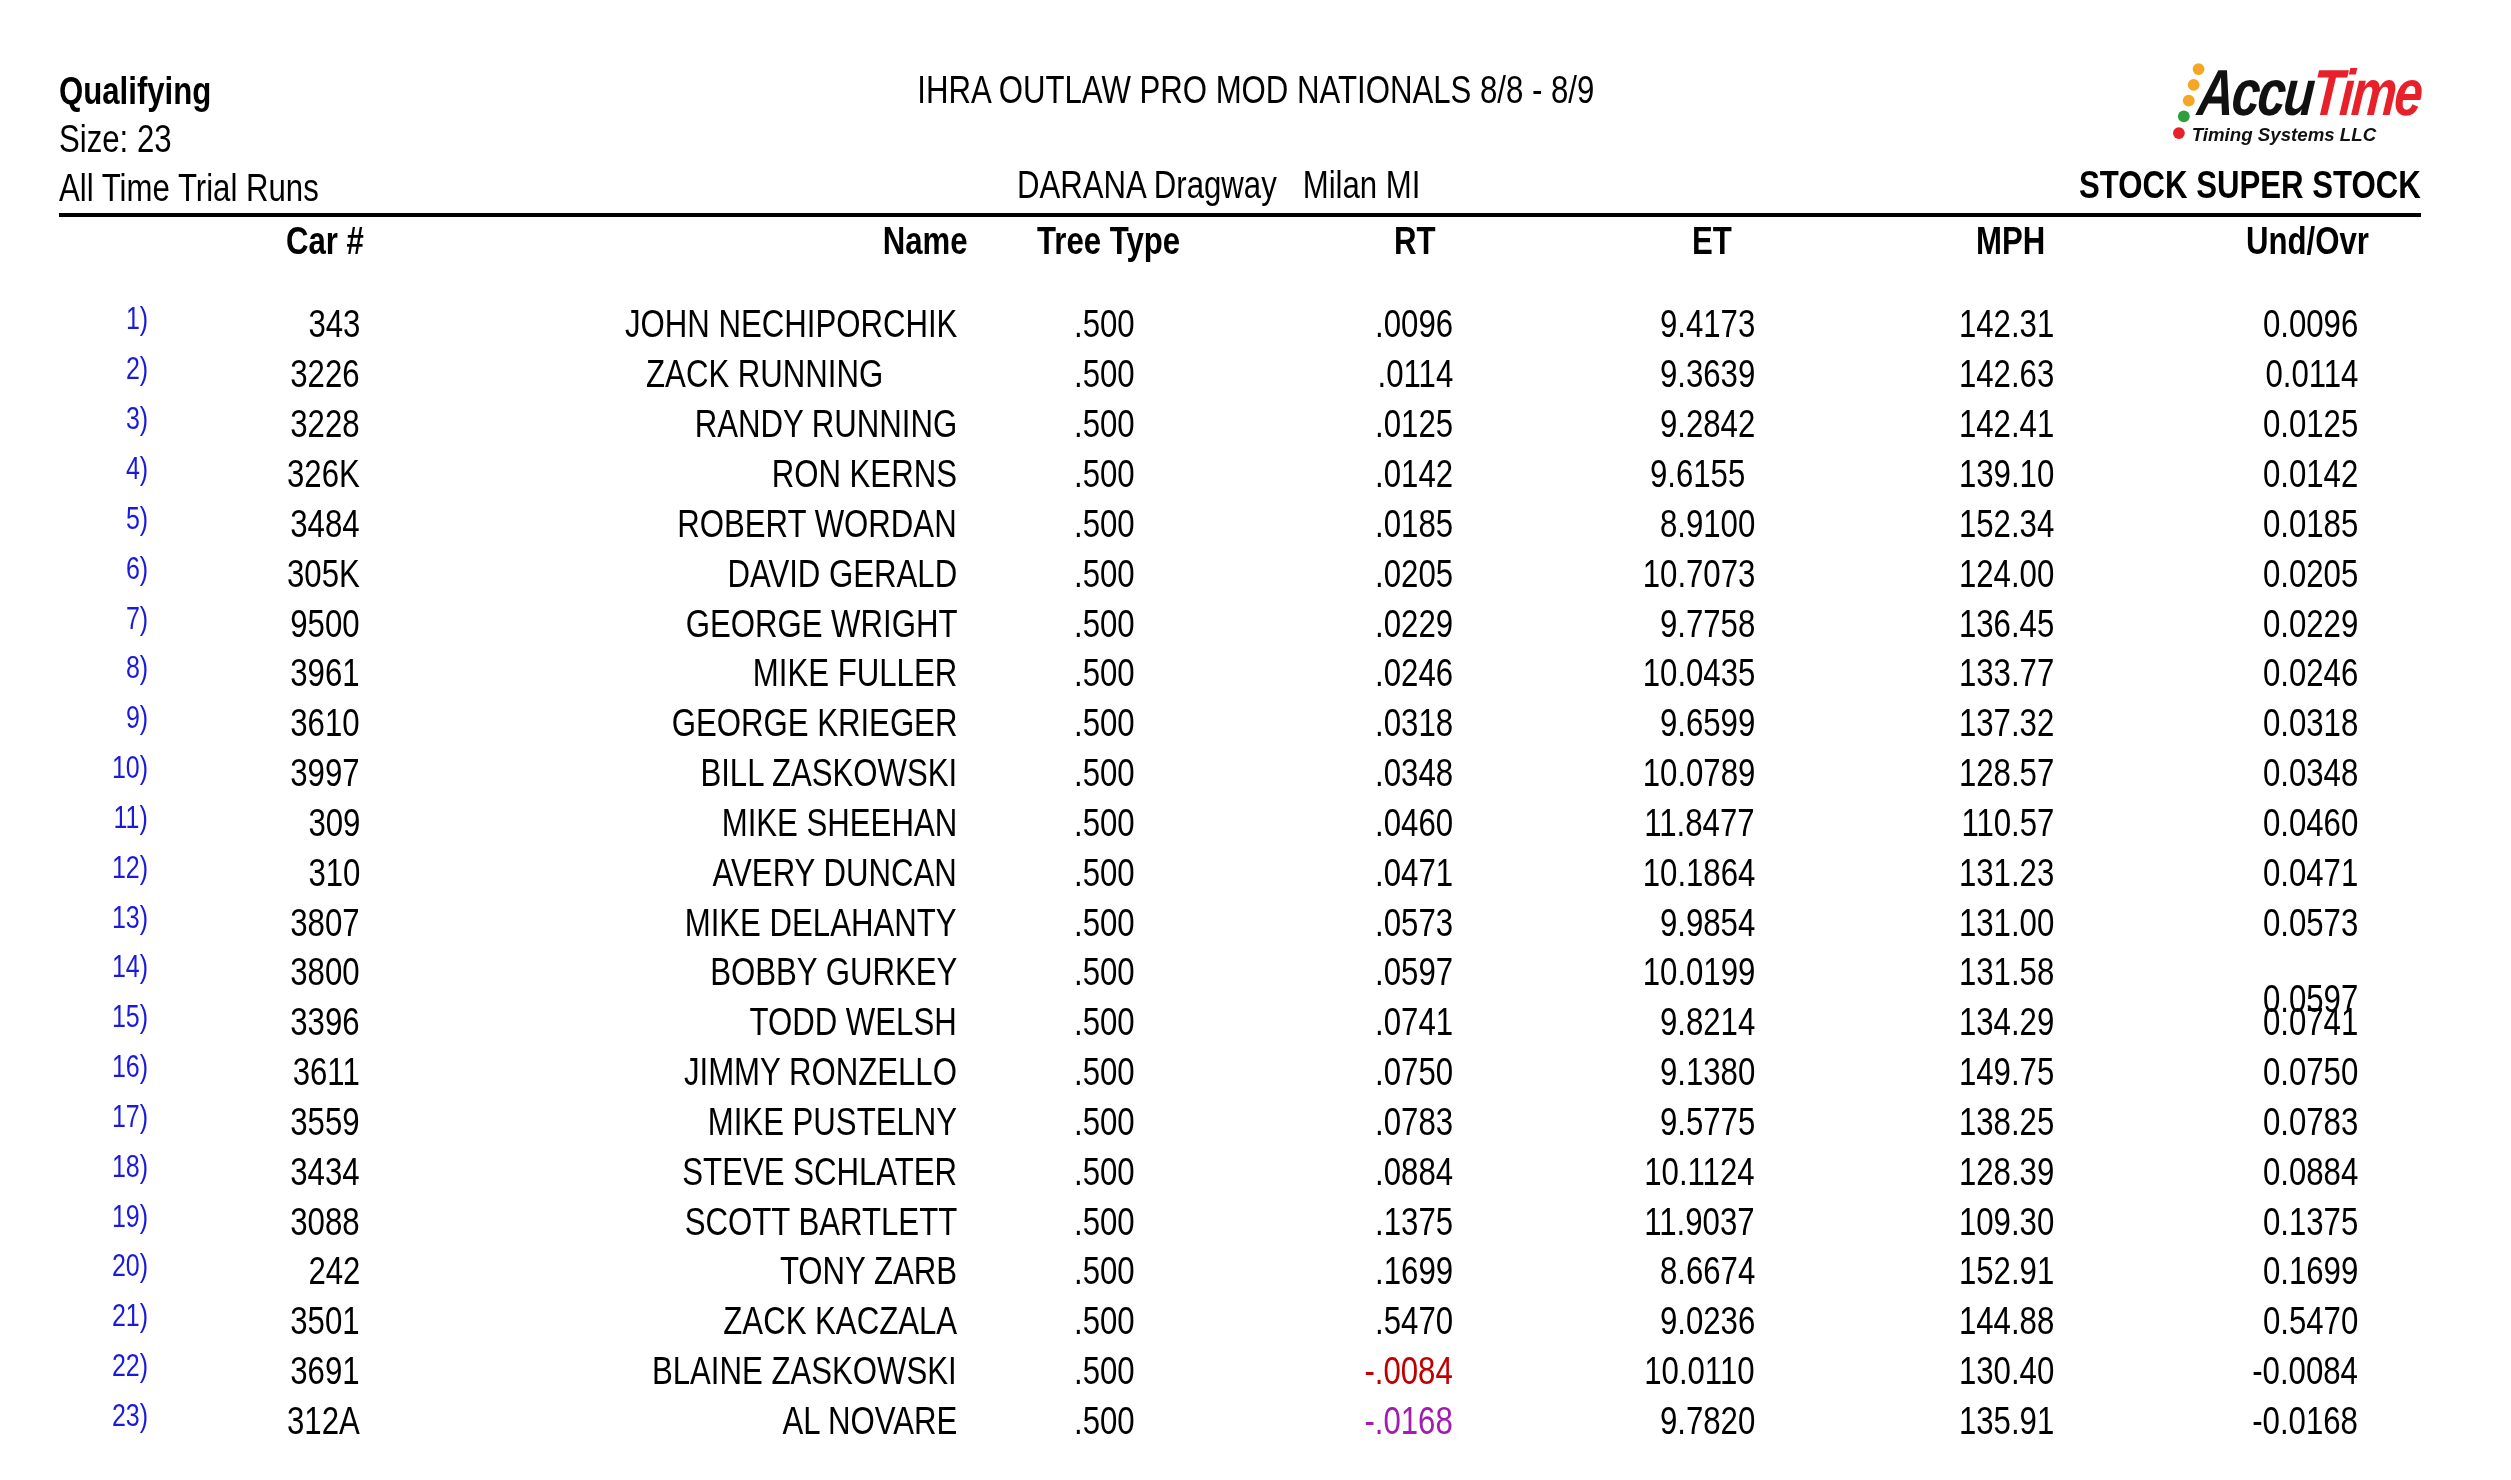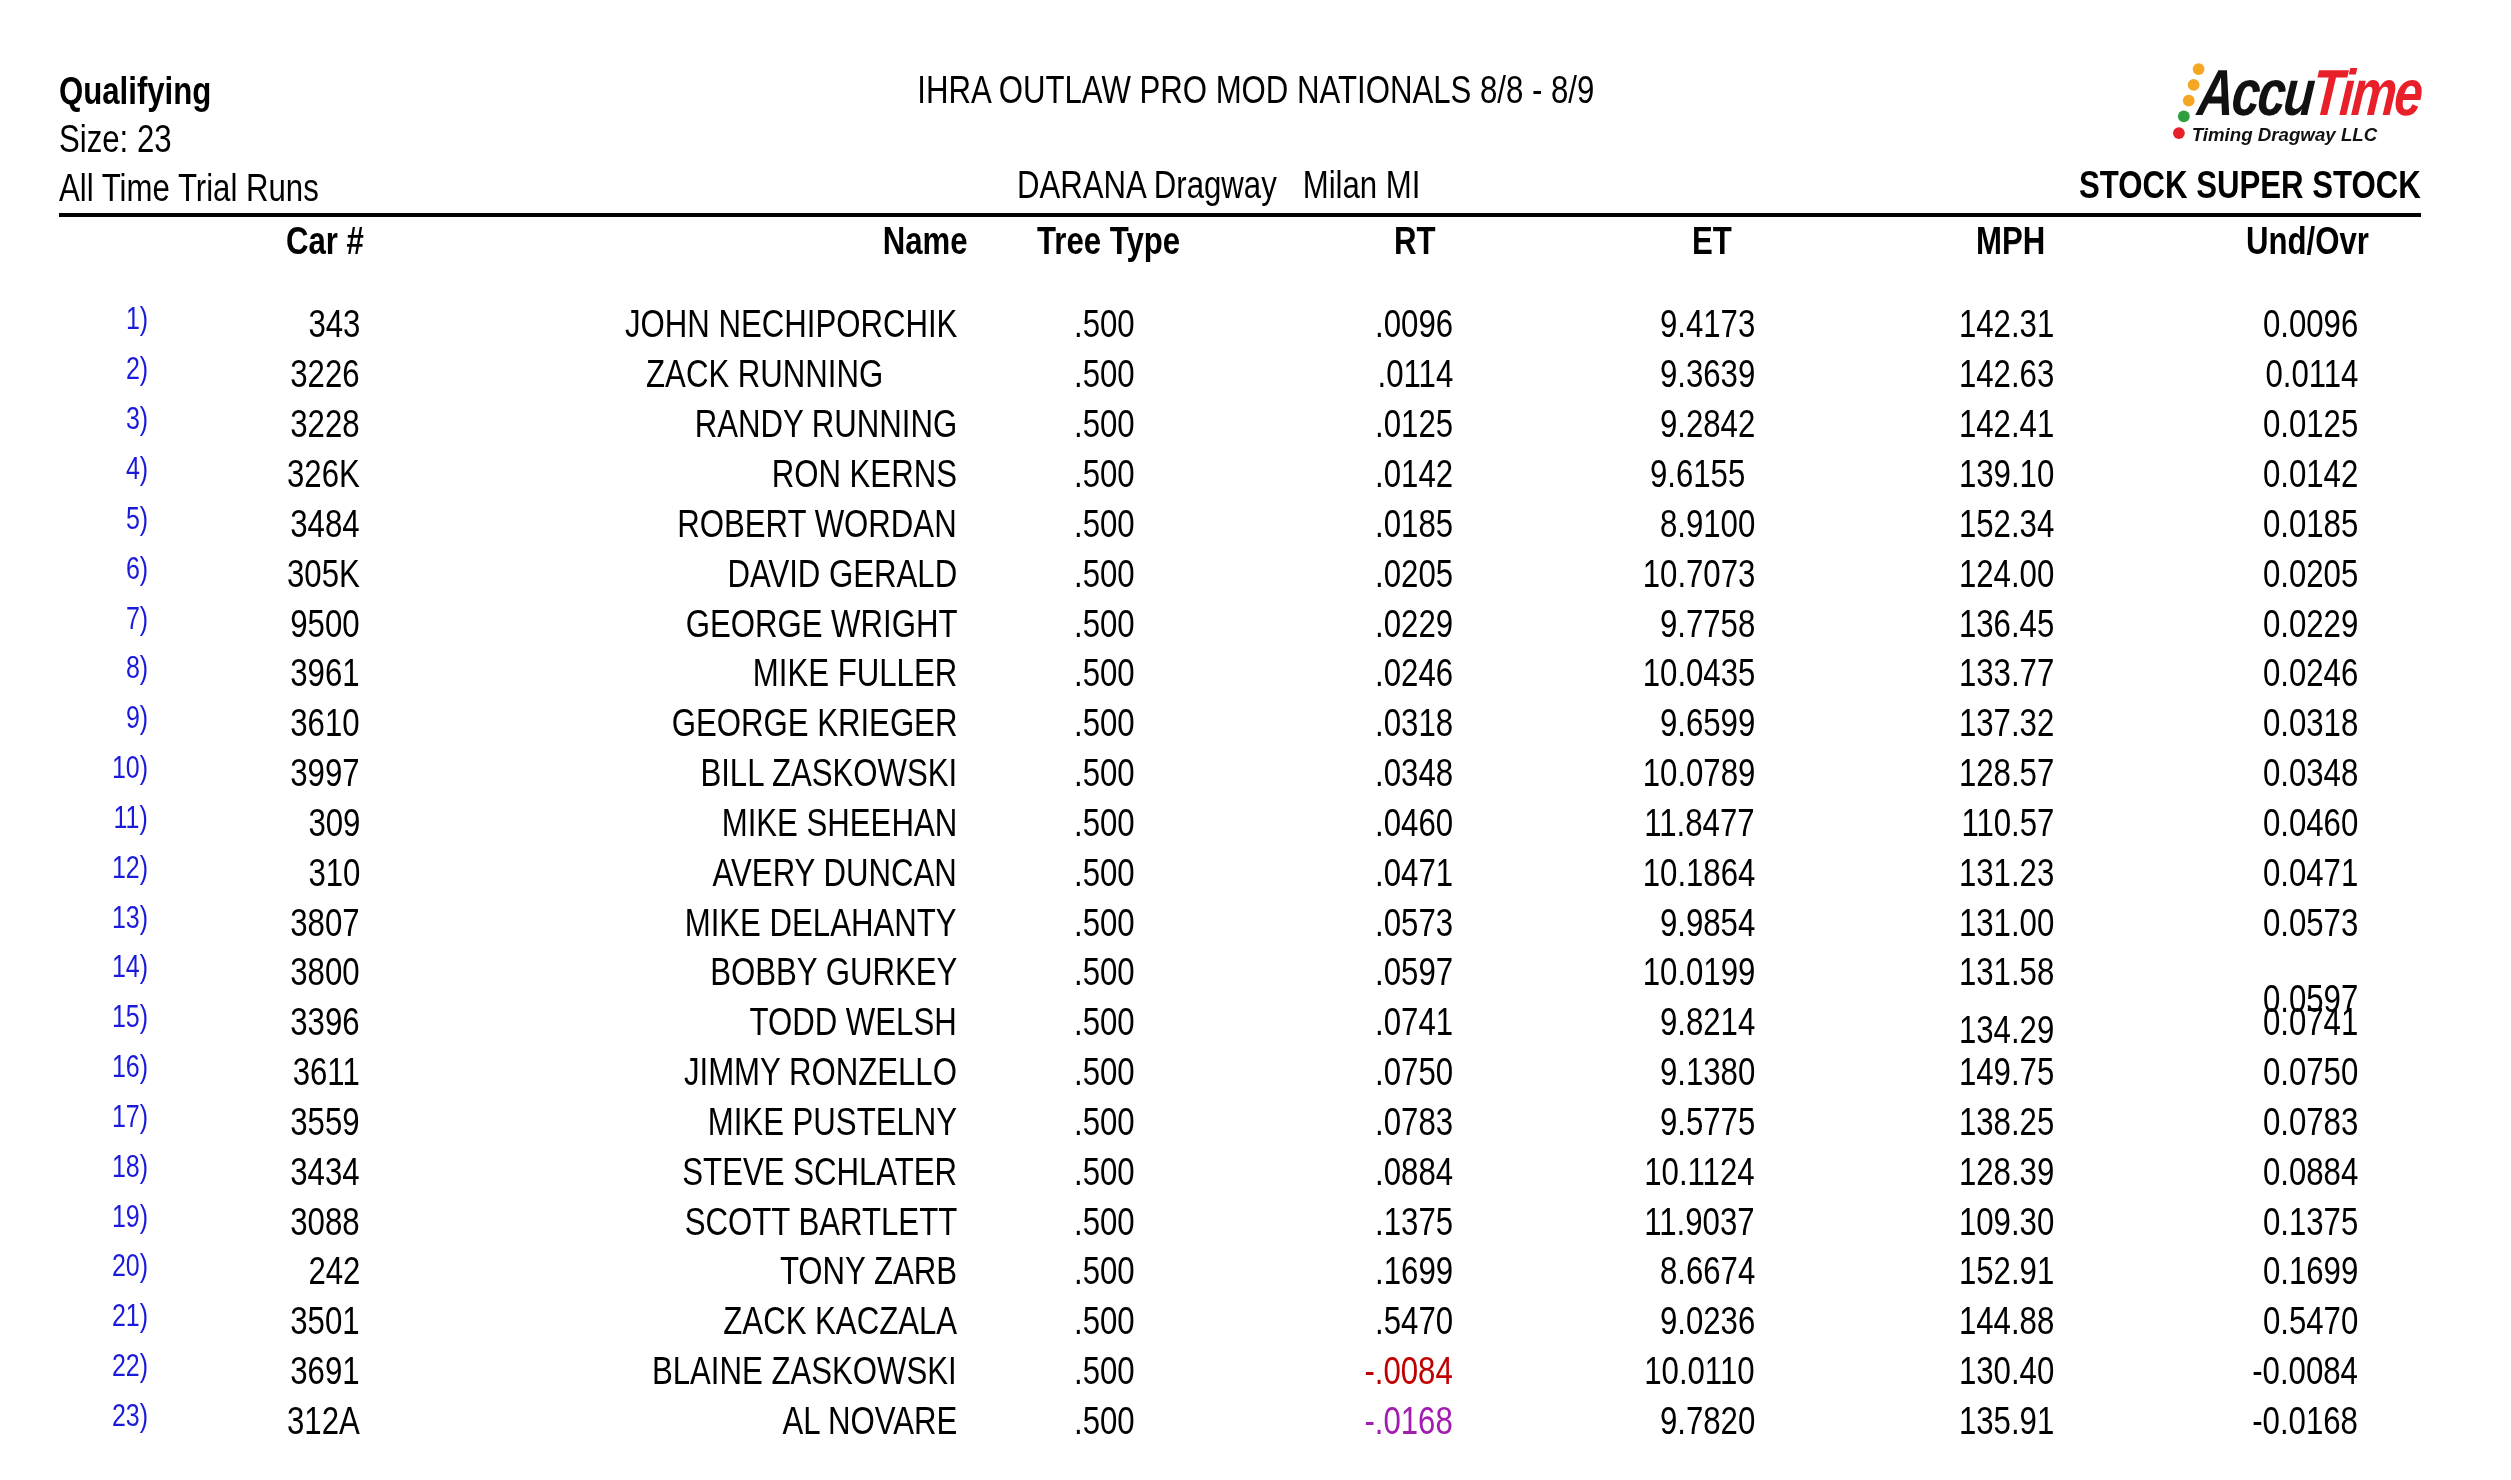--- a/index.html
+++ b/index.html
@@ -40,21 +40,21 @@
     <circle cx="22" cy="24" r="6" fill="#f5a623"></circle>
     <circle cx="17" cy="40" r="6" fill="#f5a623"></circle>
     <circle cx="12" cy="56" r="6" fill="#2e9e3e"></circle>
     <circle cx="7" cy="73" r="6" fill="#e8202a"></circle>
   </svg>
   <div class="abs" style="left:25.6px;top:-5.9px;font-size:65px;font-weight:bold;font-style:italic;letter-spacing:-3px;white-space:nowrap;">
     <span class="narrow" style="transform:scaleX(0.78) skewX(-6deg);">
       <span style="color:#111;">Accu</span><span style="color:#e8202a;">Time</span>
     </span>
   </div>
-  <div class="abs" style="left:19.7px;top:63px;font-size:18.7px;font-weight:bold;font-style:italic;color:#111;white-space:nowrap;">Timing Dragway LLC</div>
+  <div class="abs" style="left:19.7px;top:63px;font-size:18.7px;font-weight:bold;font-style:italic;color:#111;white-space:nowrap;">Timing Systems LLC</div>
 </div>
 
 <div class="abs rule"></div>
 
 <div class="abs colhdr" style="left:286px;"><span class="narrow">Car #</span></div>
 <div class="abs colhdr" style="right:1545px;text-align:right;"><span class="narrow-r">Name</span></div>
 <div class="abs colhdr" style="left:1037px;"><span class="narrow">Tree Type</span></div>
 <div class="abs colhdr" style="left:1394px;"><span class="narrow">RT</span></div>
 <div class="abs colhdr" style="left:1692px;"><span class="narrow">ET</span></div>
 <div class="abs colhdr" style="left:1976px;"><span class="narrow">MPH</span></div>
@@ -201,21 +201,21 @@
       <div class="cell" style="right:458px;text-align:right;"><span class="narrow-r">131.58</span></div>
       <div class="cell" style="right:154px;text-align:right;margin-top:27px;"><span class="narrow-r">0.0597</span></div>
     </div>
     <div class="row" style="top: 998px;">
       <div class="cell rank" style="right: 2364px; text-align: right; color: rgb(26, 26, 219);"><span class="narrow-r">15)</span></div>
       <div class="cell" style="right:2152px;text-align:right;"><span class="narrow-r">3396</span></div>
       <div class="cell" style="right:1555px;text-align:right;"><span class="narrow-r">TODD WELSH</span></div>
       <div class="cell" style="left:1074px;"><span class="narrow">.500</span></div>
       <div class="cell" style="right:1059px;text-align:right;"><span class="narrow-r">.0741</span></div>
       <div class="cell" style="right:757px;text-align:right;"><span class="narrow-r">9.8214</span></div>
-      <div class="cell" style="right:458px;text-align:right;margin-top:8px;"><span class="narrow-r">134.29</span></div>
+      <div class="cell" style="right:458px;text-align:right;"><span class="narrow-r">134.29</span></div>
       <div class="cell" style="right:154px;text-align:right;"><span class="narrow-r">0.0741</span></div>
     </div>
     <div class="row" style="top: 1048px;">
       <div class="cell rank" style="right: 2364px; text-align: right; color: rgb(26, 26, 219);"><span class="narrow-r">16)</span></div>
       <div class="cell" style="right:2152px;text-align:right;"><span class="narrow-r">3611</span></div>
       <div class="cell" style="right:1555px;text-align:right;"><span class="narrow-r">JIMMY RONZELLO</span></div>
       <div class="cell" style="left:1074px;"><span class="narrow">.500</span></div>
       <div class="cell" style="right:1059px;text-align:right;"><span class="narrow-r">.0750</span></div>
       <div class="cell" style="right:757px;text-align:right;"><span class="narrow-r">9.1380</span></div>
       <div class="cell" style="right:458px;text-align:right;"><span class="narrow-r">149.75</span></div>

